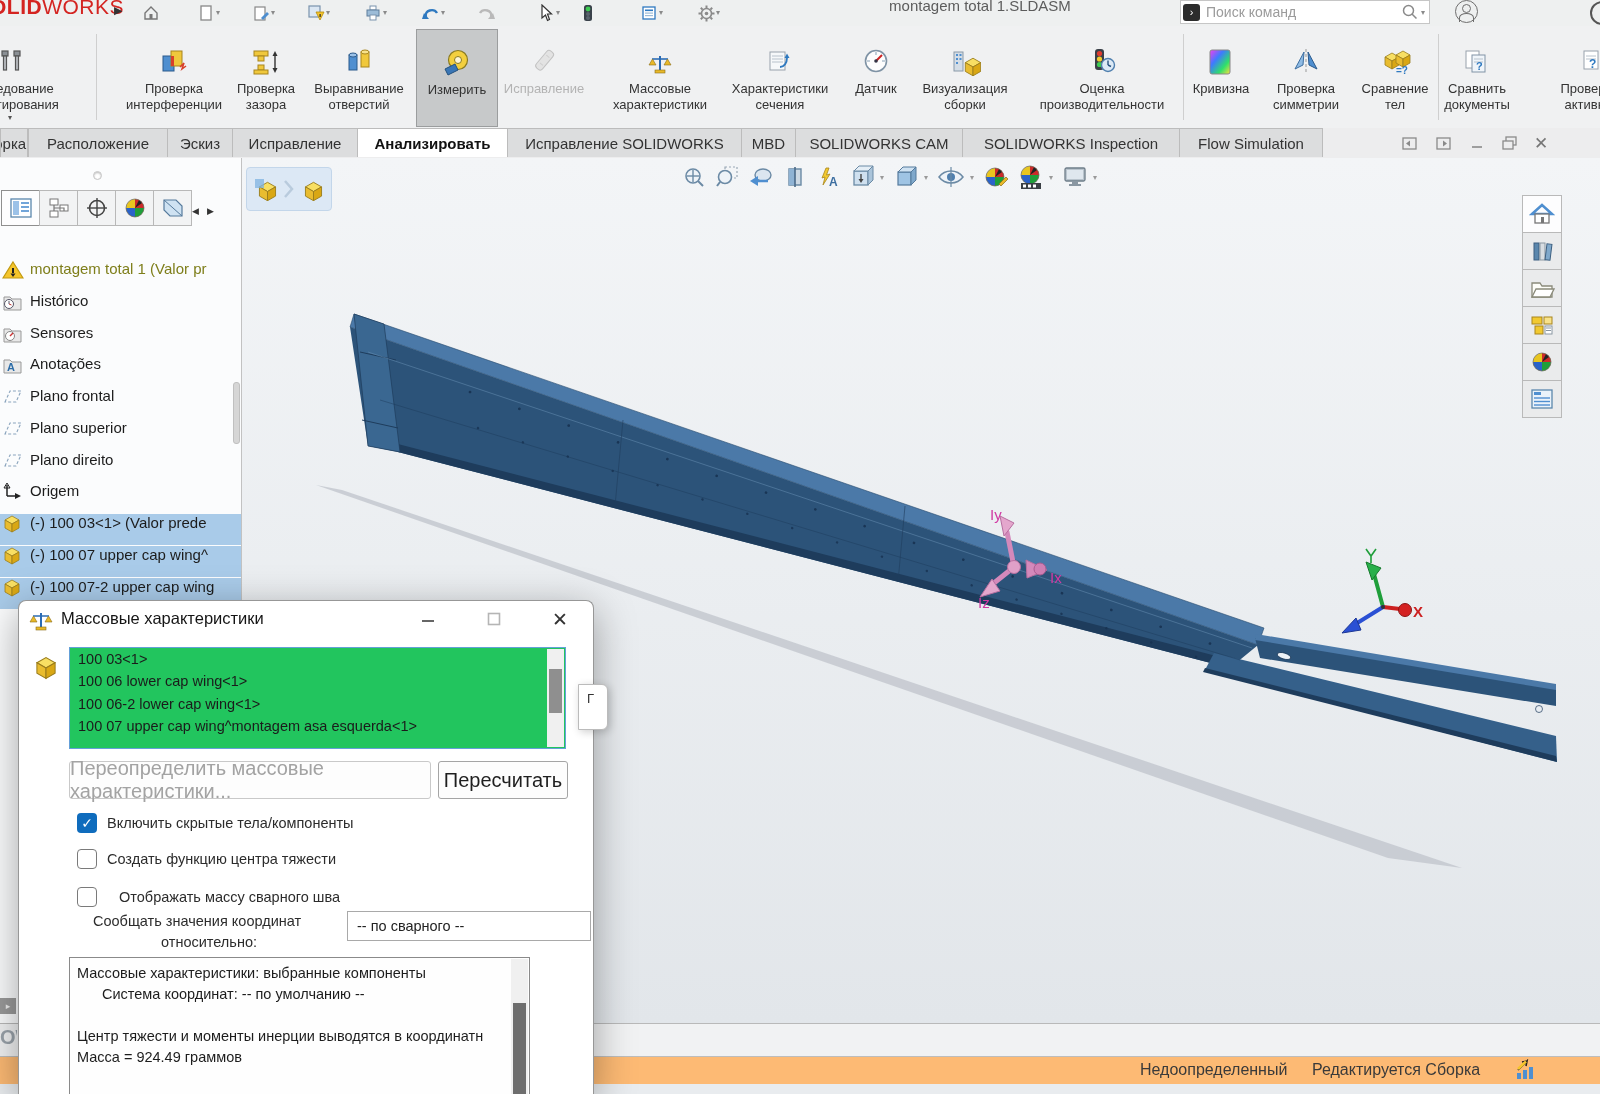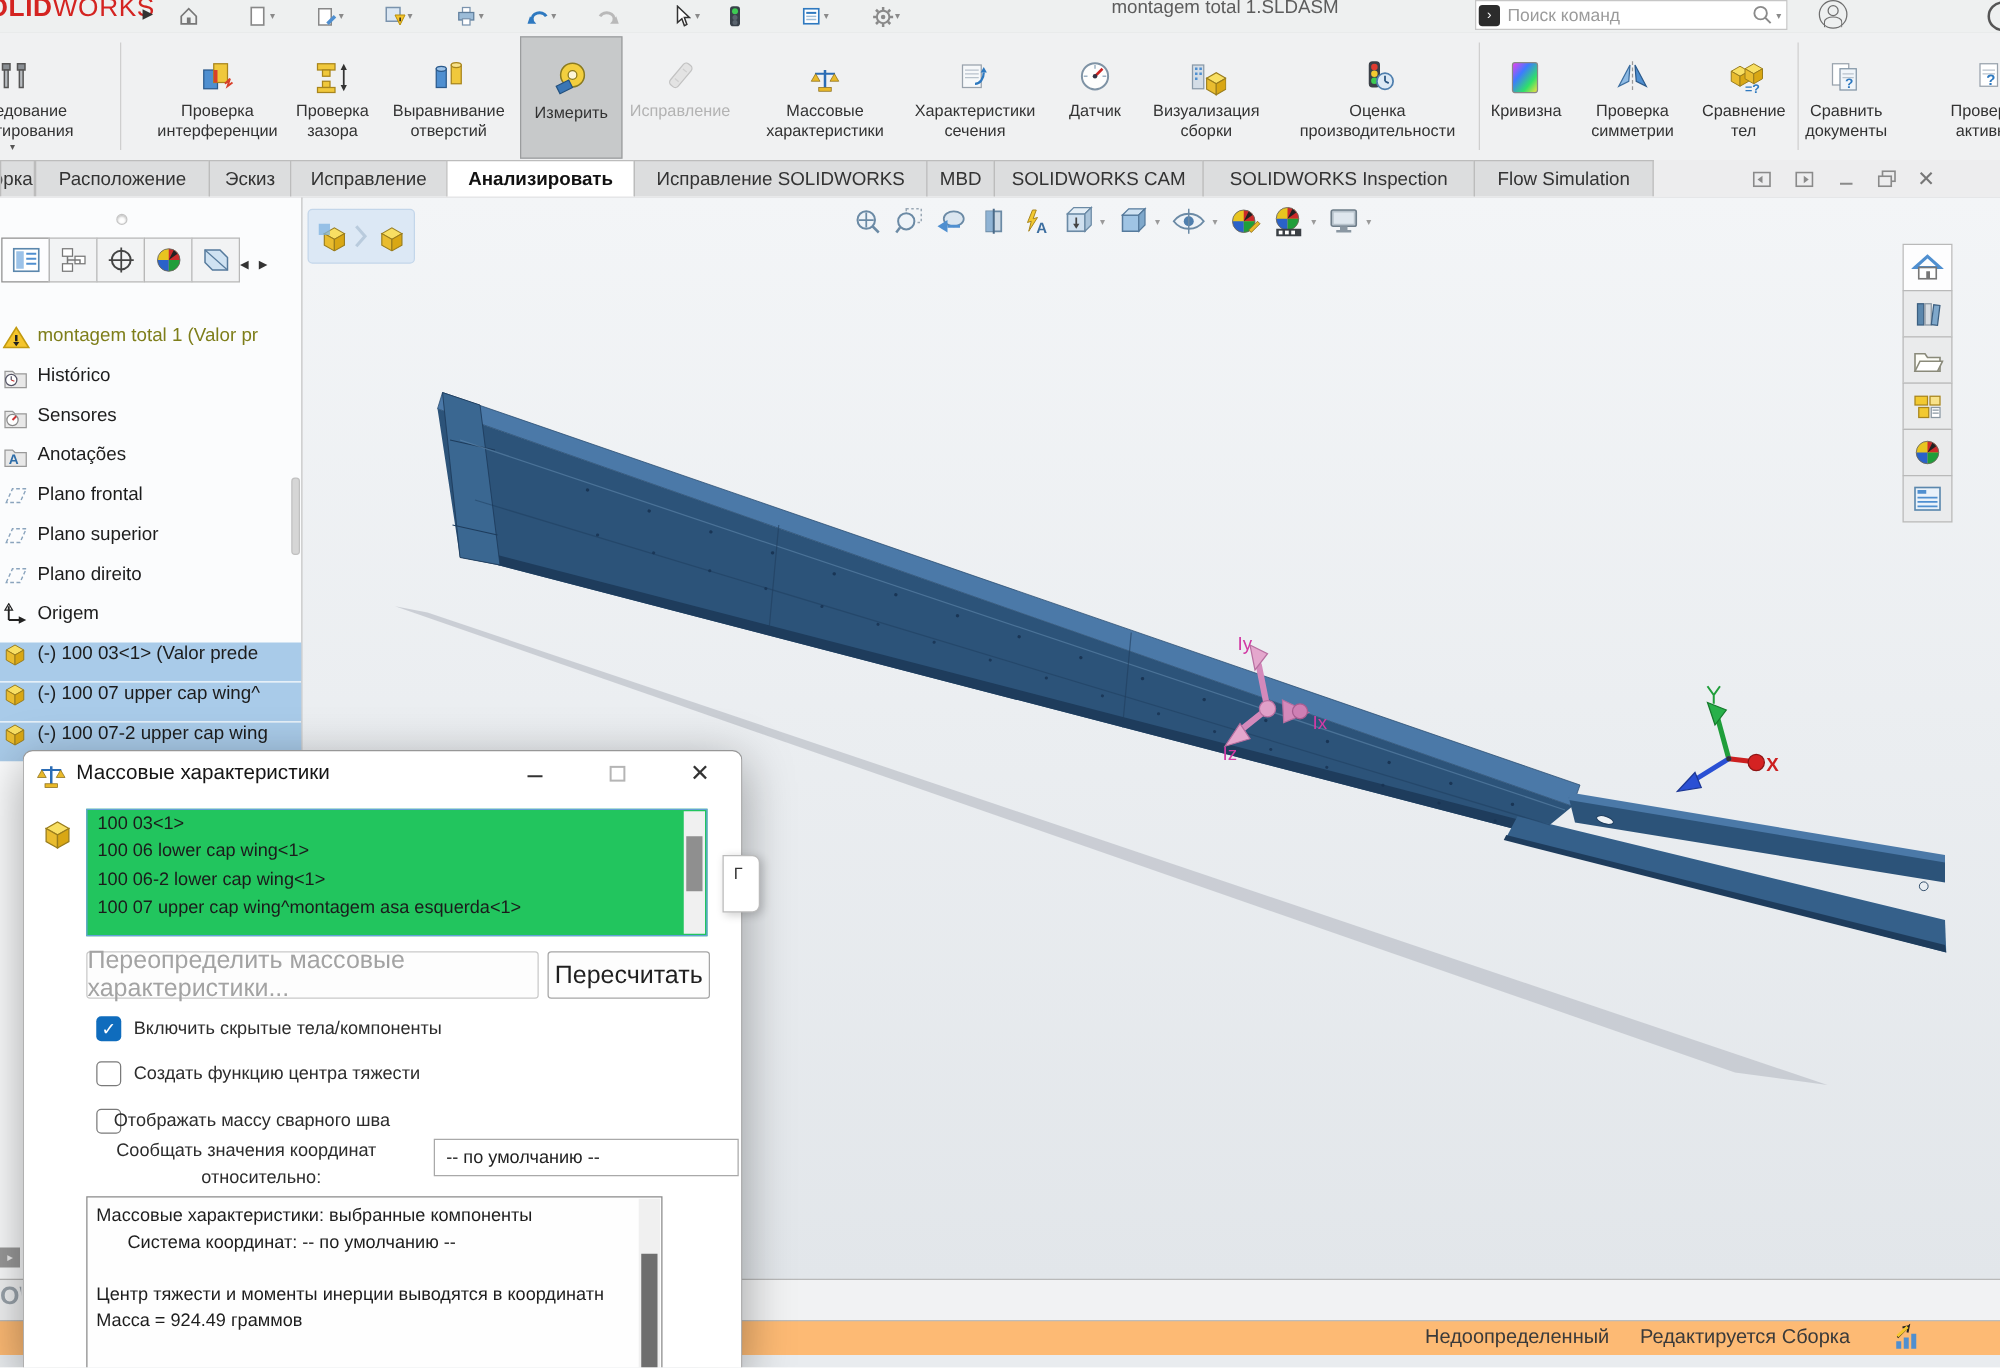--- a/index.html
+++ b/index.html
@@ -901,26 +901,26 @@
     <div class="dbtn" style="left:50px;top:160px;width:360px;color:#a3a3a3">Переопределить массовые характеристики...</div>
     <div class="dbtn" style="left:419px;top:160px;width:128px;color:#1f1f1f;border-color:#a5a5a5">Пересчитать</div>
 
     <div class="cb checked" style="left:58px;top:212px">✓</div>
     <div class="cblab" style="left:88px;top:214px">Включить скрытые тела/компоненты</div>
 
     <div class="cb un" style="left:58px;top:248px"></div>
     <div class="cblab" style="left:88px;top:250px">Создать функцию центра тяжести</div>
 
     <div class="cb un" style="left:58px;top:286px"></div>
-    <div class="cblab" style="left:72px;top:288px">Отображать массу сварного шва</div>
+    <div class="cblab" style="left:100px;top:288px">Отображать массу сварного шва</div>
 
     <div class="cblab" style="left:74px;top:312px">Сообщать значения координат</div>
     <div class="cblab" style="left:142px;top:333px">относительно:</div>
     <div class="abs combo">
-        <span>-- по умолчанию --</span>
+        <span>-- по сварного --</span>
       </div>
 
     <div class="abs results">
       <div class="rl" style="padding-top:5px">Массовые характеристики: выбранные компоненты</div>
       <div class="rl" style="padding-left:32px">Система координат: -- по умолчанию --</div>
       <div class="rl">&nbsp;</div>
       <div class="rl">Центр тяжести и моменты инерции выводятся в координатн</div>
       <div class="rl">Масса = 924.49 граммов</div>
       <div class="vscroll">
           <div class="vthumb" style="top:44px;height:94px;background:#6e6e6e"></div>

